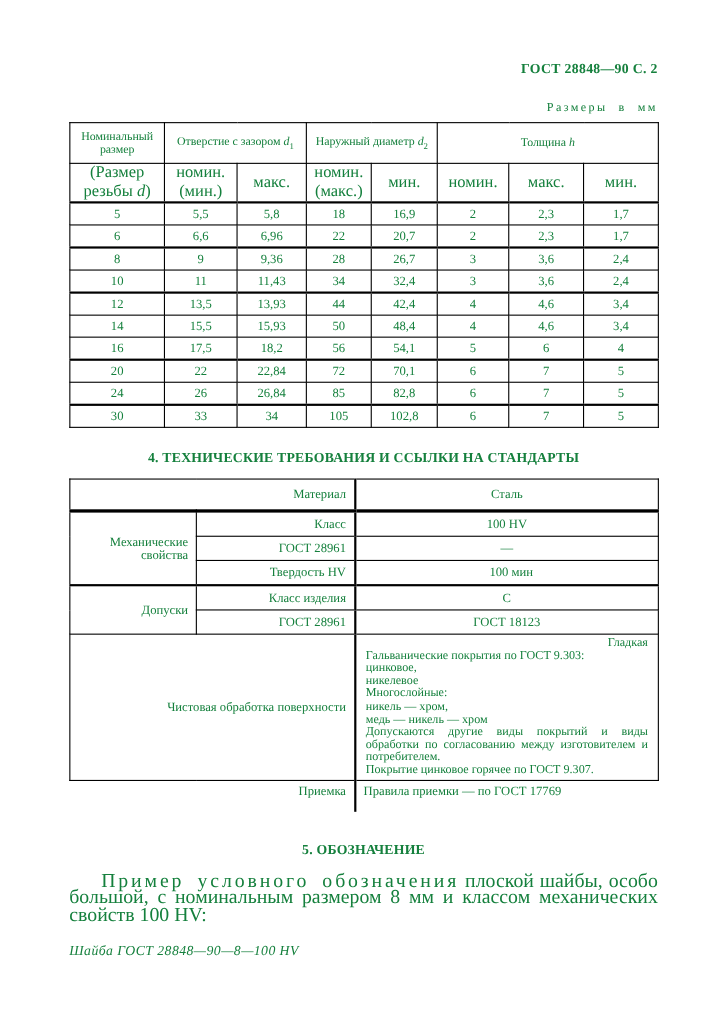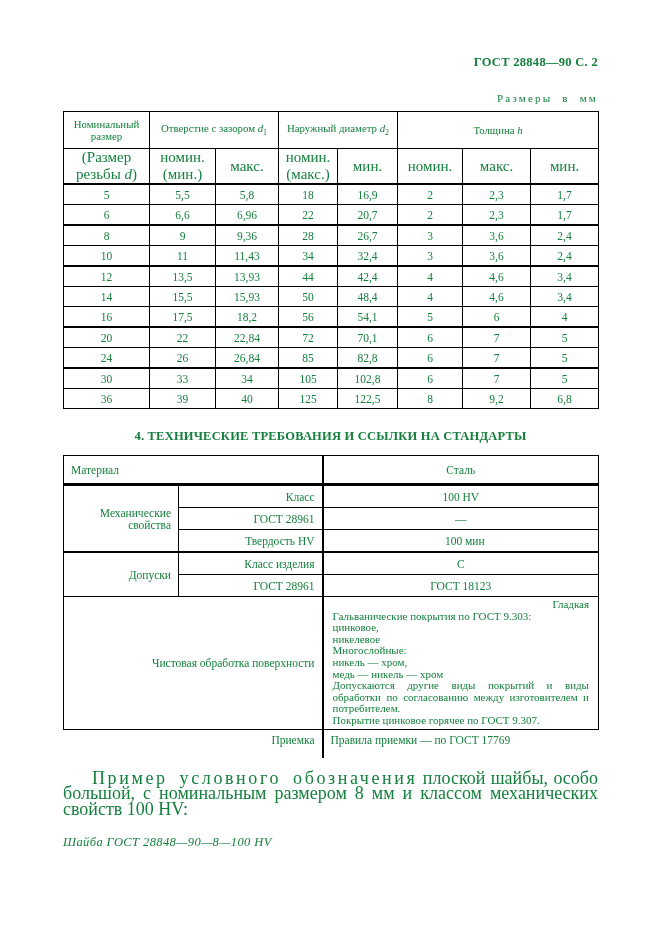--- a/index.html
+++ b/index.html
@@ -23,21 +23,21 @@
   .t1 .hrow2 td { height:32px; font-size:15px; border-bottom:2px solid #000; }
   .t1 .drow td { height:19px; font-size:11.5px; }
   .t1 .grp td { border-bottom:2.5px solid #000; }
   .pre { white-space:pre-line; }
   .var { font-style:italic; }
   sub { font-size:8px; }
 
   
   .t2 { margin-top:11px; }
   .t2 td { border:1px solid #000; font-size:11.5px; vertical-align:middle; padding:2px 7px;text-align:right; }
-  .t2 .mrow td { height:23px; text-align:left; border-bottom:3px solid #000; }
+  .t2 .mrow td { height:23px; text-align:right; border-bottom:3px solid #000; }
   .t2 .prow td { height:17px; }
   .t2 td.value { border-left:2px solid #000; text-align:center; }
   .t2 td.value-left { border-left:2px solid #000; text-align:left; }
   .t2 td.group-label { vertical-align:middle; }
   .t2 .cell-mech { border-bottom:2px solid #000; }
   .t2 .hard-row td { border-bottom:2px solid #000;padding-left:15px; }
   .t2 .finish-cell { padding:2px 9px; }
   .finish-lines div { font-size:11px; line-height:11.6px; text-align:left; }
   .finish-lines .center { text-align:right; }
   .finish-lines .justify { text-align:justify; }
@@ -187,30 +187,20 @@
         <tr class="drow">
           <td>30</td>
             <td>33</td>
             <td>34</td>
             <td>105</td>
             <td>102,8</td>
             <td>6</td>
             <td>7</td>
             <td>5</td>
         </tr>
-        <tr class="drow">
-          <td>36</td>
-            <td>39</td>
-            <td>40</td>
-            <td>125</td>
-            <td>122,5</td>
-            <td>8</td>
-            <td>9,2</td>
-            <td>6,8</td>
-        </tr>
       </tbody>
     </table>
 
     <div class="sec-heading">4.  ТЕХНИЧЕСКИЕ ТРЕБОВАНИЯ И ССЫЛКИ НА СТАНДАРТЫ</div>
 
     <table class="t2">
       <colgroup>
         <col style="width:115px">
           <col style="width:144px">
           <col style="width:276px">
@@ -258,19 +248,20 @@
             </div>
           </td>
         </tr>
         <tr class="acc-row">
           <td colspan="2">Приемка</td>
           <td class="value-left">Правила приемки — по ГОСТ 17769</td>
         </tr>
       </tbody>
     </table>
 
+    <div class="sec-heading s5">5.  ОБОЗНАЧЕНИЕ</div>
 
     <p class="example"><span class="spaced">Пример условного обозначения</span><span> плоской шайбы, особо большой, с номинальным размером 8 мм и классом механических свойств 100 HV:</span></p>
 
     <div class="designation">Шайба ГОСТ 28848—90—8—100 HV</div>
 
   </div>
 </div>
 
 </body></html>

